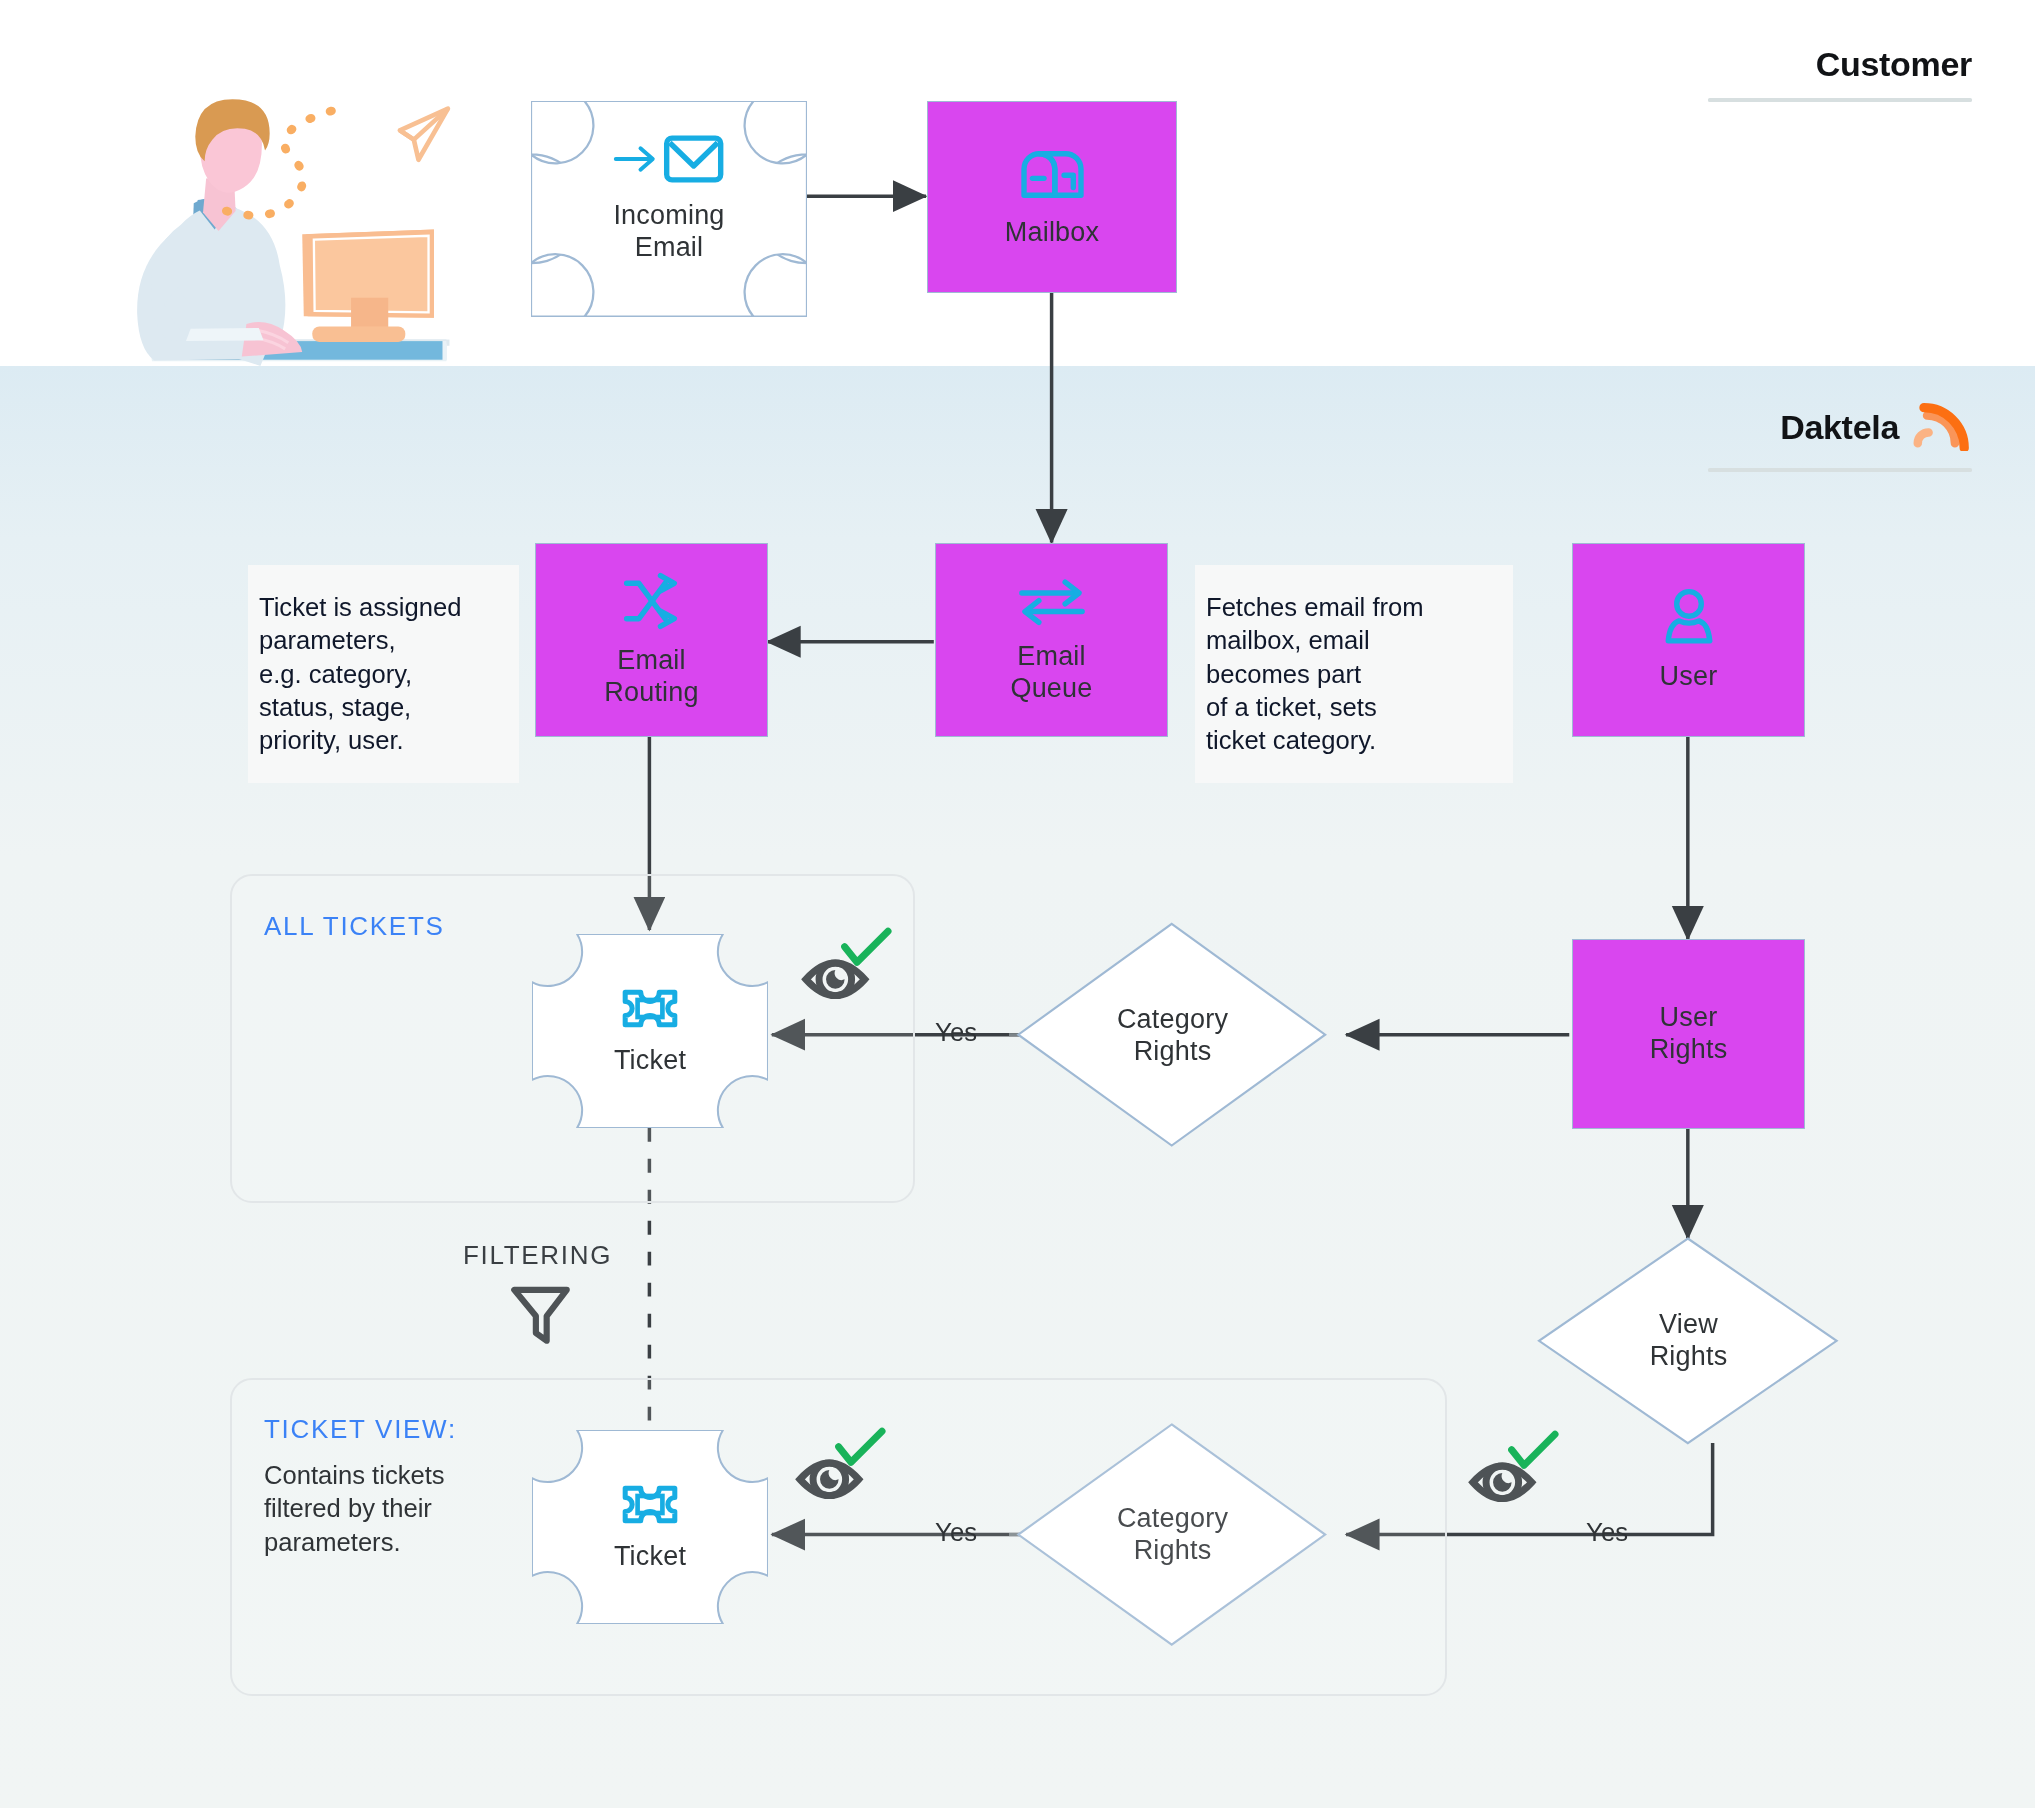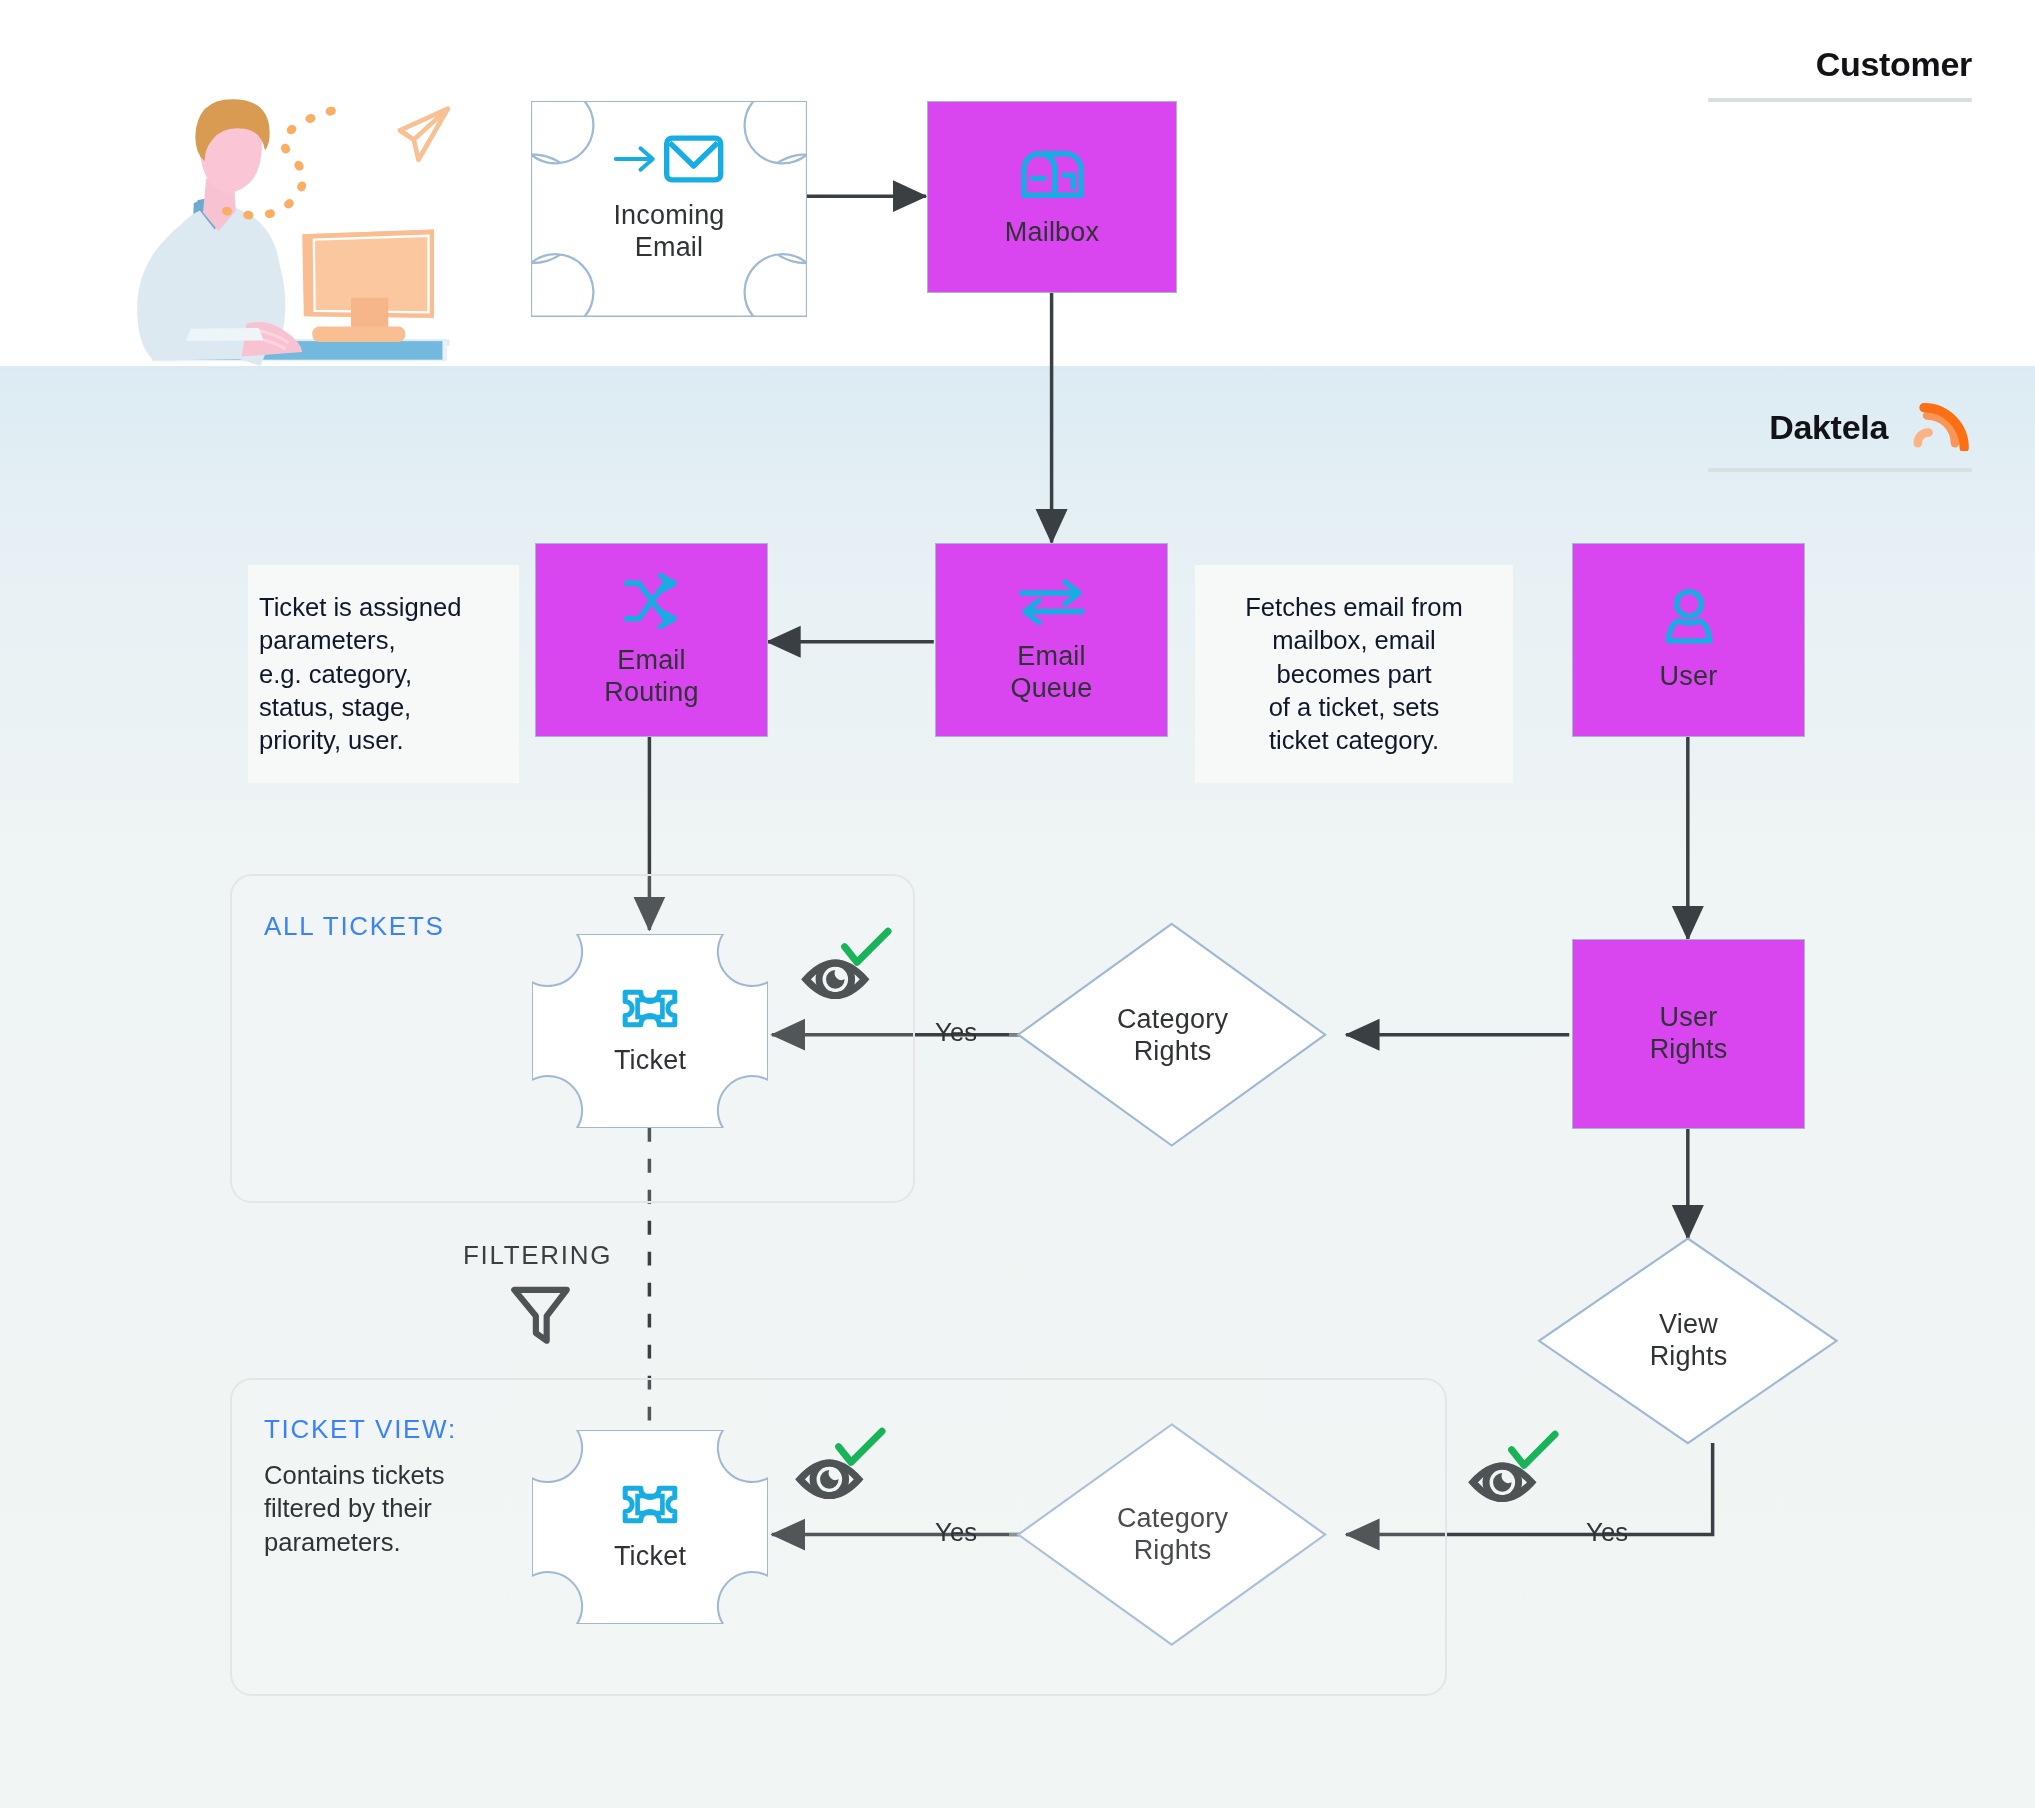--- a/index.html
+++ b/index.html
@@ -27,21 +27,21 @@
   .hdr { position:absolute; text-align:right; }
   .hdr .ttl {
     font-size:34px; font-weight:bold; color:#111316;
     letter-spacing:-0.3px; line-height:1;
   }
   .hdr .rule {
     margin-top:17px; height:3.9px; background:#d7dfe0; border-radius:1.6px;
   }
   #hdr-customer { left:1708px; top:47px; width:264px; }
   #hdr-daktela  { left:1708px; top:403px; width:264px; }
-  #hdr-daktela .row { display:flex; align-items:center; justify-content:flex-end; gap:22px; }
+  #hdr-daktela .row { display:flex; align-items:center; justify-content:flex-end; gap:11px; }
 
   
   svg.layer { position:absolute; left:0; top:0; width:2035px; height:1809px; overflow:visible; }
 
   
   .node { position:absolute; display:flex; flex-direction:column;
           align-items:center; justify-content:center; }
   .node .lbl {
     font-size:27px; color:#2f3336; line-height:1.18; text-align:center;
     letter-spacing:0.2px;
@@ -281,21 +281,21 @@
       <span>Rights</span>
     </div>
   </div>
 
   <div class="note" style="left:248px; top:549px; width:271px; white-space:pre-line;">Ticket is assigned
 parameters,
 e.g. category,
 status, stage,
 priority, user.</div>
 
-  <div class="note" style="left:1195px; top:549px; width:318px; white-space:pre-line;text-align:center;">Fetches email from
+  <div class="note" style="left:1195px; top:549px; width:318px; white-space:pre-line;">Fetches email from
 mailbox, email
 becomes part
 of a ticket, sets
 ticket category.</div>
 
   <svg class="layer" viewBox="0 0 2626 2334">
     <g fill="#ffffff" stroke="#9fb9d4" stroke-width="2.8">
       <polygon points="1512,1192 1710,1335 1512,1478 1314,1335"></polygon>
       <polygon points="2178,1598 2370,1730 2178,1862 1986,1730"></polygon>
       <polygon points="1512,1838 1710,1980 1512,2122 1314,1980"></polygon>

